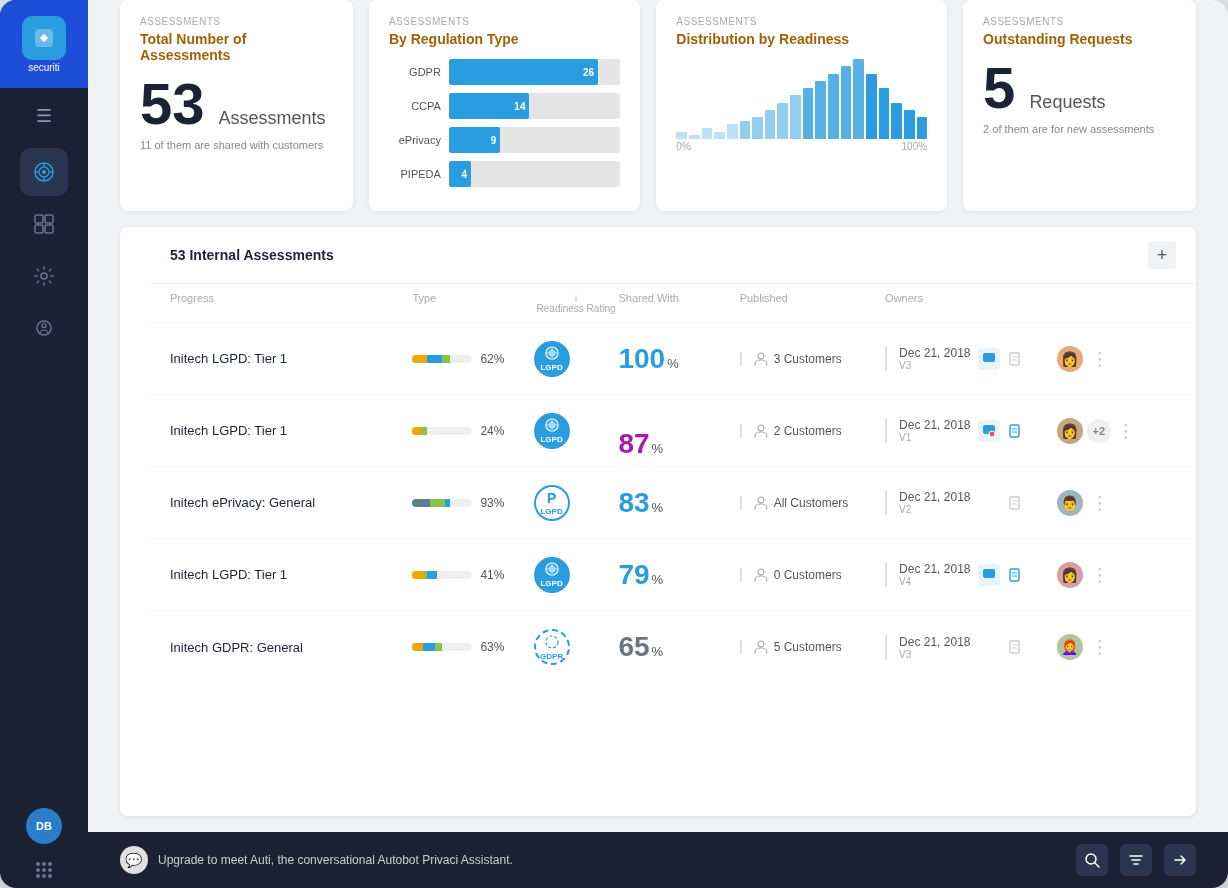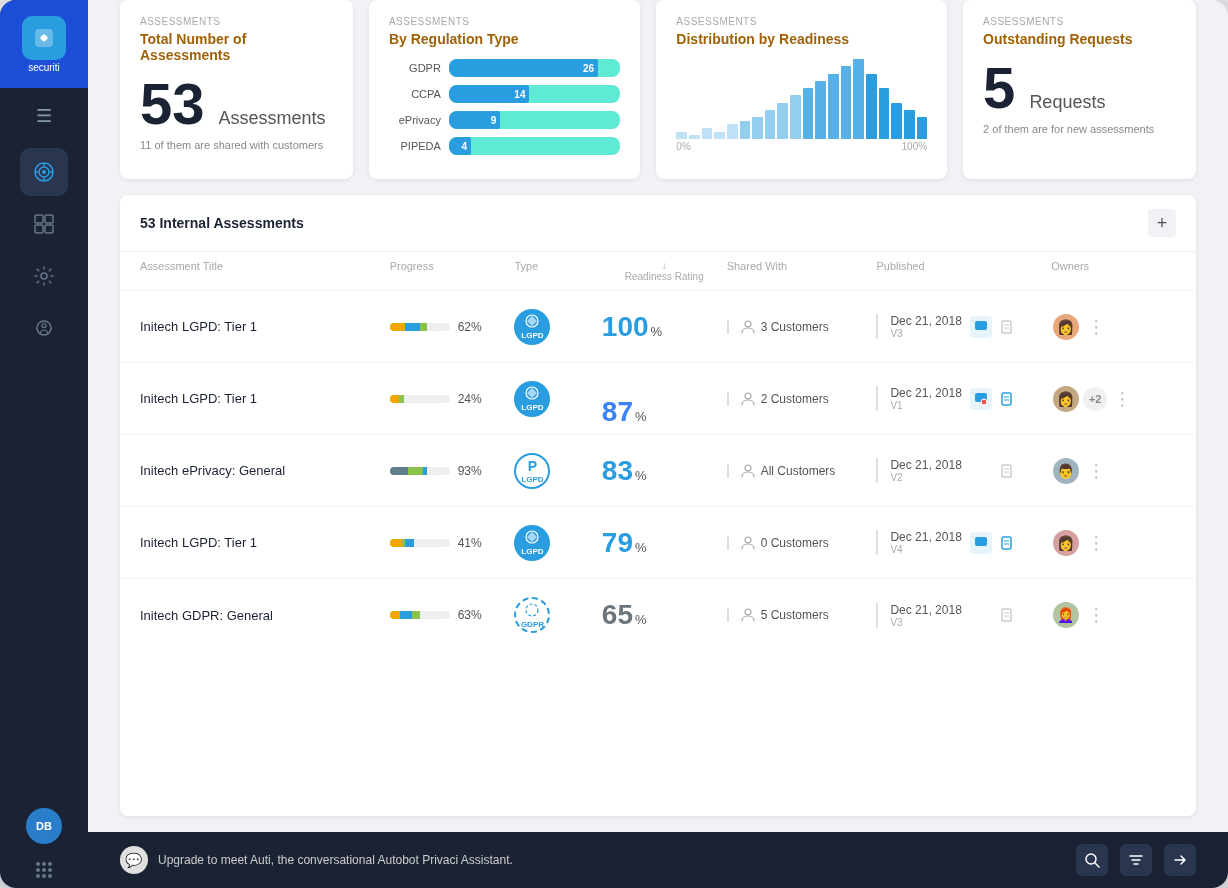--- a/index.html
+++ b/index.html
@@ -187,23 +187,23 @@
       margin-bottom: 8px;
     }
     .bar-label {
       font-size: 11px;
       color: #555;
       width: 52px;
       text-align: right;
     }
     .bar-track {
       flex: 1;
-      height: 18px;
-      background: #5eead4;
-      border-radius: 8px;
+      height: 26px;
+      background: #e5e5e5;
+      border-radius: 2px;
       overflow: hidden;
       position: relative;
     }
     .bar-fill {
       height: 100%;
       background: #2a9de0;
       border-radius: 2px;
       display: flex;
       align-items: center;
       justify-content: flex-end;
@@ -241,20 +241,21 @@
     
     .table-section {
       flex: 1;
       background: white;
       margin: 0 32px 16px;
       border-radius: 8px;
       box-shadow: 0 1px 4px rgba(0,0,0,0.08);
       overflow: hidden;
       display: flex;
       flex-direction: column;
+      padding-left: 30px;
     }
     .table-header {
       display: flex;
       align-items: center;
       justify-content: space-between;
       padding: 14px 20px;
       border-bottom: 1px solid #f0f0f0;
     }
     .table-title {
       font-size: 14px;
@@ -344,21 +345,21 @@
     .type-badge.gdpr { background: white; border: 2px dashed #2a9de0; color: #2a9de0; }
 
     
     .readiness-cell { display: flex; align-items: baseline; gap: 2px; }
     .readiness-num {
       font-size: 28px;
       font-weight: 700;
     }
     .readiness-pct { font-size: 13px; color: #555; }
     .readiness-100 { color: #2a9de0; }
-    .readiness-87 { color: #3b82f6; margin-top: 26px; }
+    .readiness-87 { color: #a21caf; margin-top: 26px; }
     .readiness-83 { color: #2a9de0; }
     .readiness-79 { color: #2a9de0; }
     .readiness-65 { color: #6c757d; }
 
     
     .shared-cell {
       display: flex;
       align-items: center;
       gap: 6px;
       font-size: 12px;
@@ -623,21 +624,20 @@
         <div class="stat-sub">2 of them are for new assessments</div>
       </div>
     </div>
 
     <div class="table-section">
       <div class="table-header">
         <span class="table-title">53 Internal Assessments</span>
         <button class="add-btn">+</button>
       </div>
       <div class="table-cols">
-        <span>Assessment Title</span>
         <span>Progress</span>
         <span>Type</span>
         <span class="col-readiness">
           <span class="col-down-arrow">↓</span>
           <span>Readiness Rating</span>
         </span>
         <span>Shared With</span>
         <span>Published</span>
         <span>Owners</span>
       </div>

